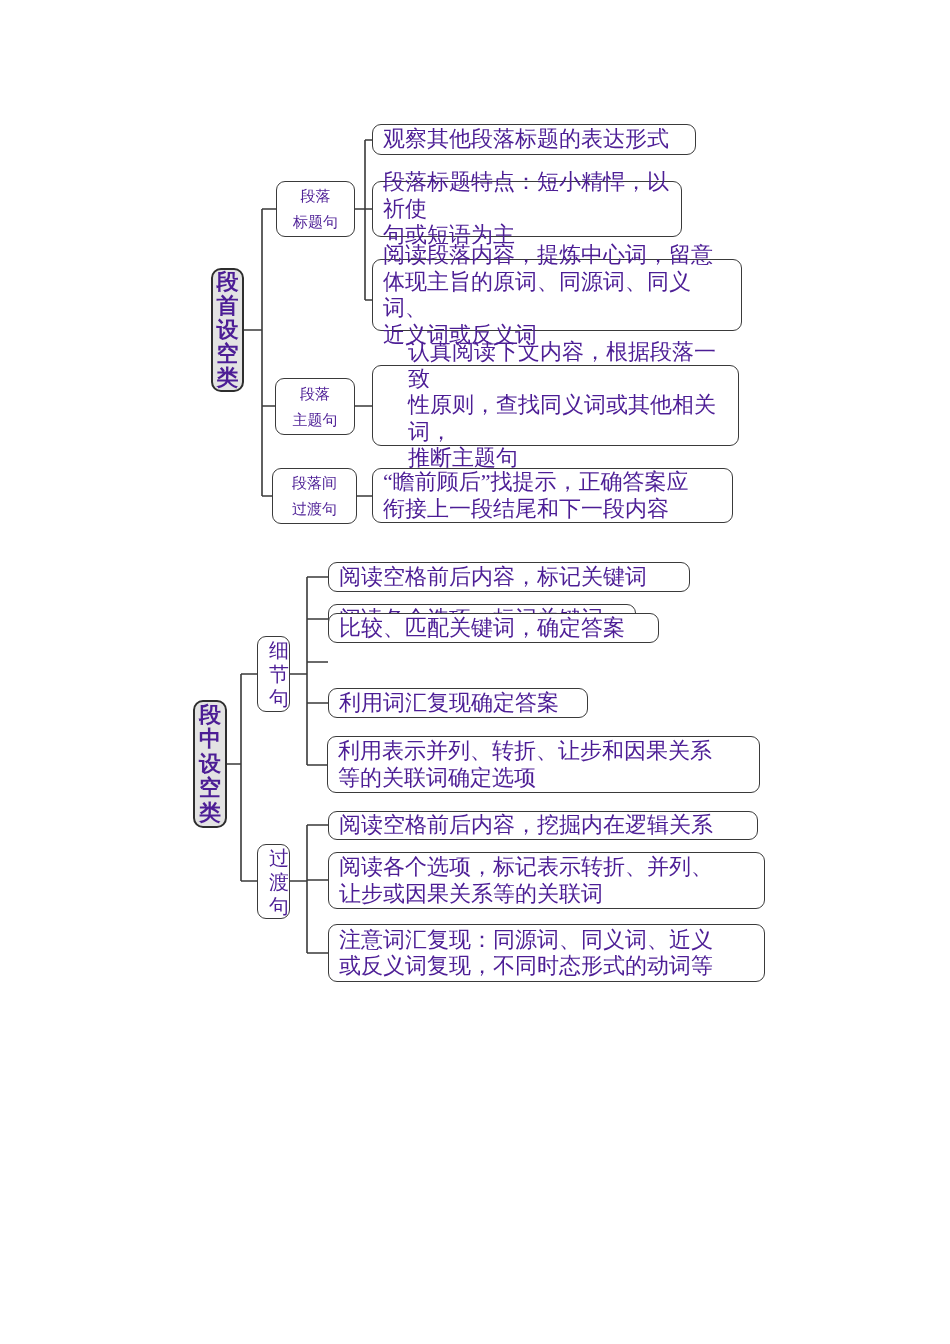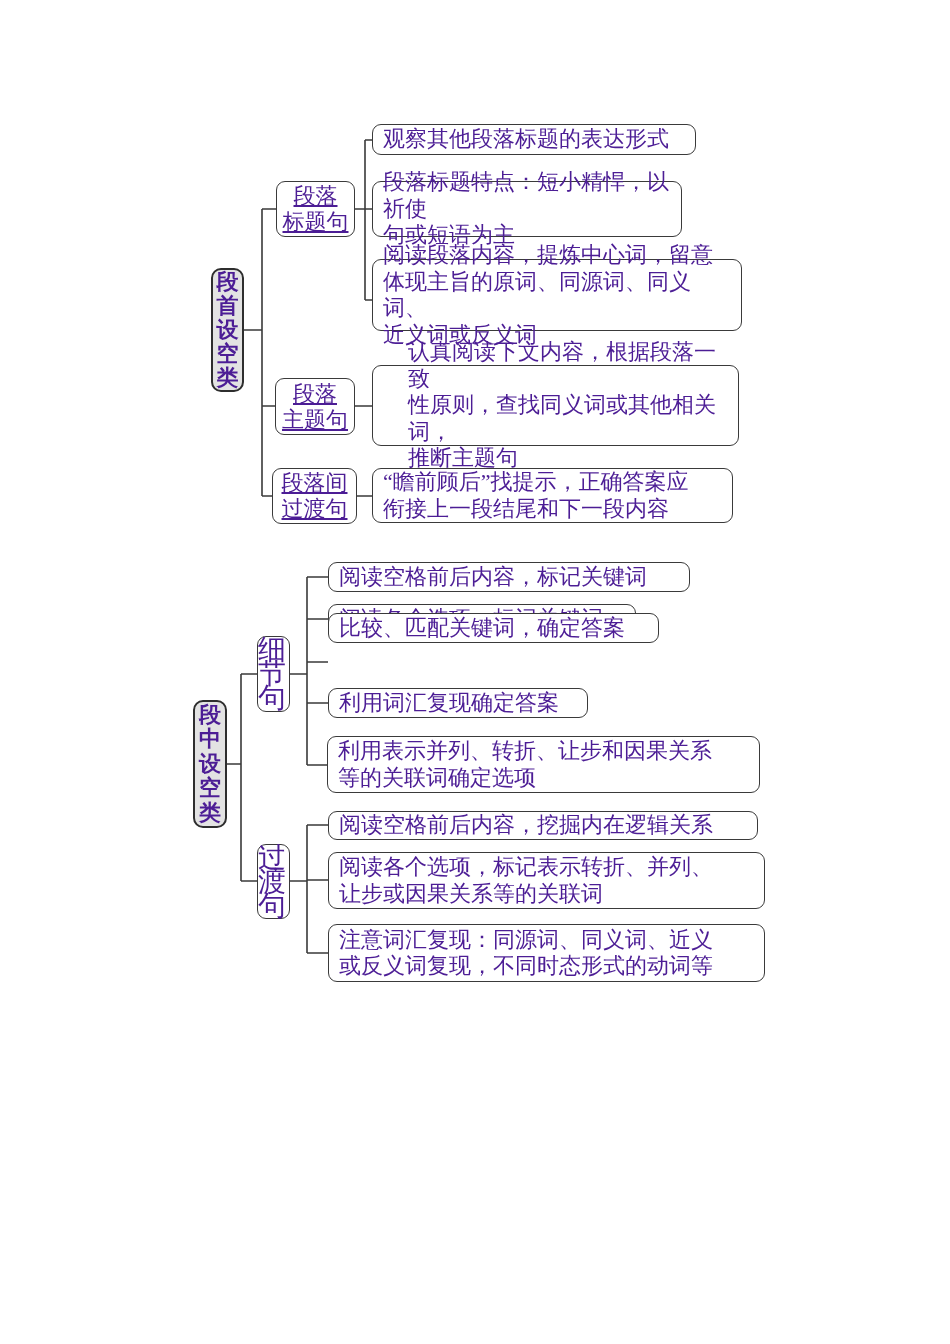--- a/index.html
+++ b/index.html
@@ -9,26 +9,26 @@
   .node{
     position:absolute;box-sizing:border-box;
     border:1.5px solid #3a3a3a;border-radius:9px;background:#ffffff;
     color:#4c1d95;display:flex;align-items:center;
   }
   .leaf{
     font-size:22px;line-height:26.5px;padding:0 8px 0 10px;
     white-space:pre-line;text-align:left;
   }
   .branch{
-    font-size:22px;line-height:26px;justify-content:center;
-    text-align:center;white-space:pre-line;padding:0 2px;text-decoration:underline;
+    font-size:15px;line-height:26px;justify-content:center;
+    text-align:center;white-space:pre-line;padding:0 2px;
   }
   .vlabel{
-    font-size:28px;line-height:24px;justify-content:center;
-    text-align:left;word-break:break-all;padding:0;
+    font-size:20px;line-height:24px;justify-content:center;
+    text-align:right;word-break:break-all;padding:0;
   }
   .root{
     font-weight:bold;background:#e3e3e3;border-width:2px;border-color:#2e2e2e;
     border-radius:10px;font-size:22px;justify-content:center;text-align:center;
     word-break:break-all;padding:0;
   }
 </style>
 </head>
 <body>
 

